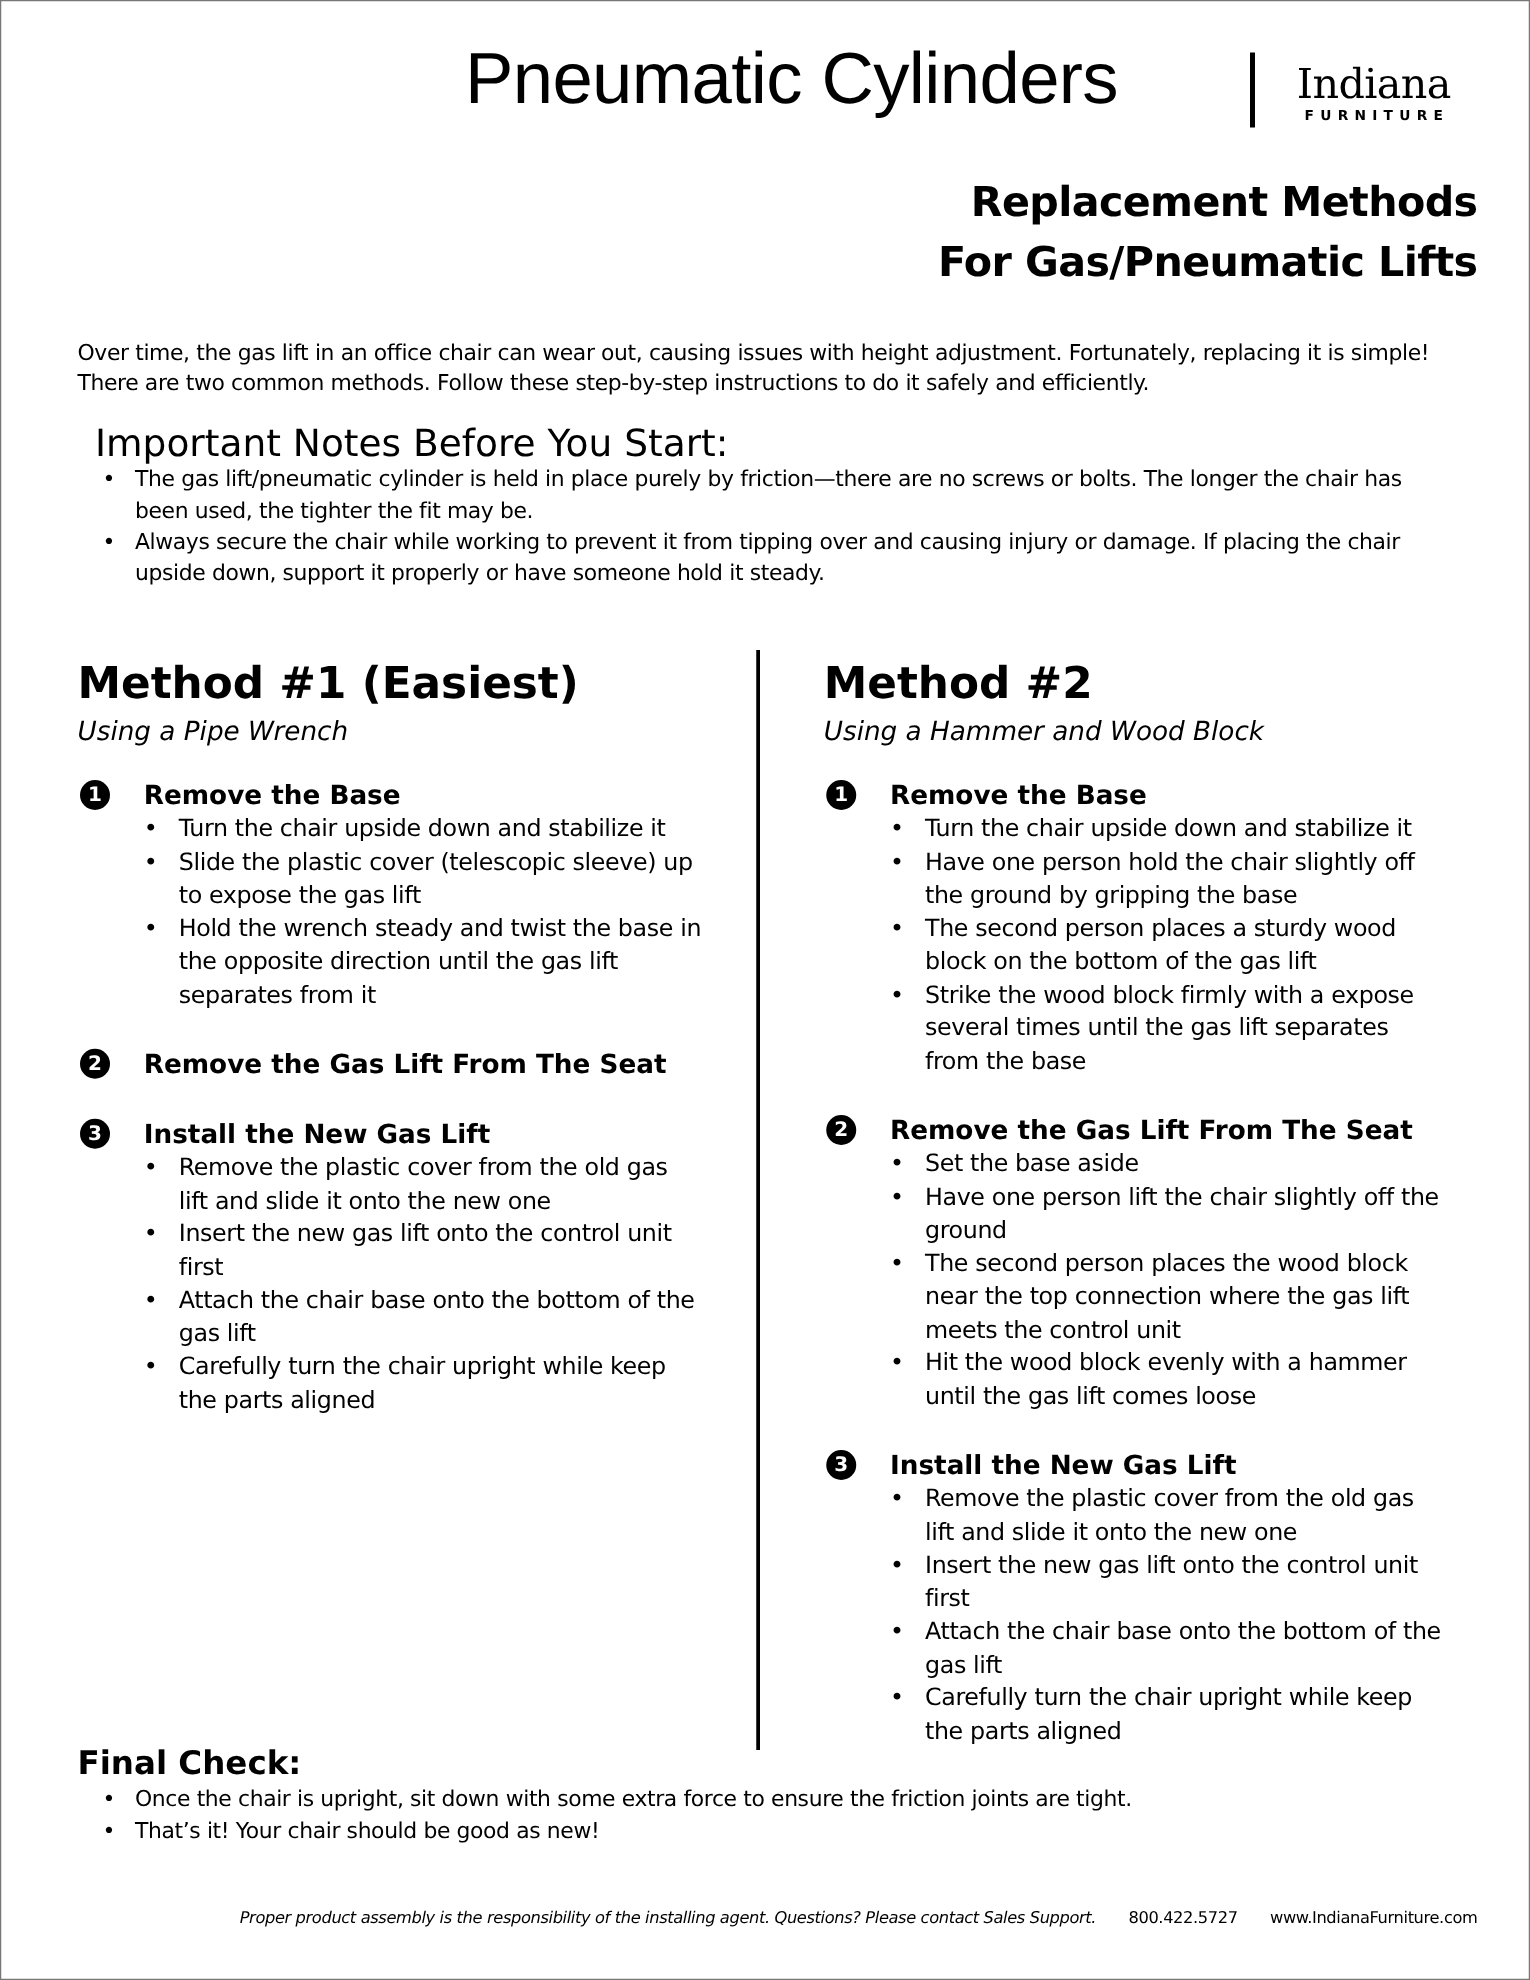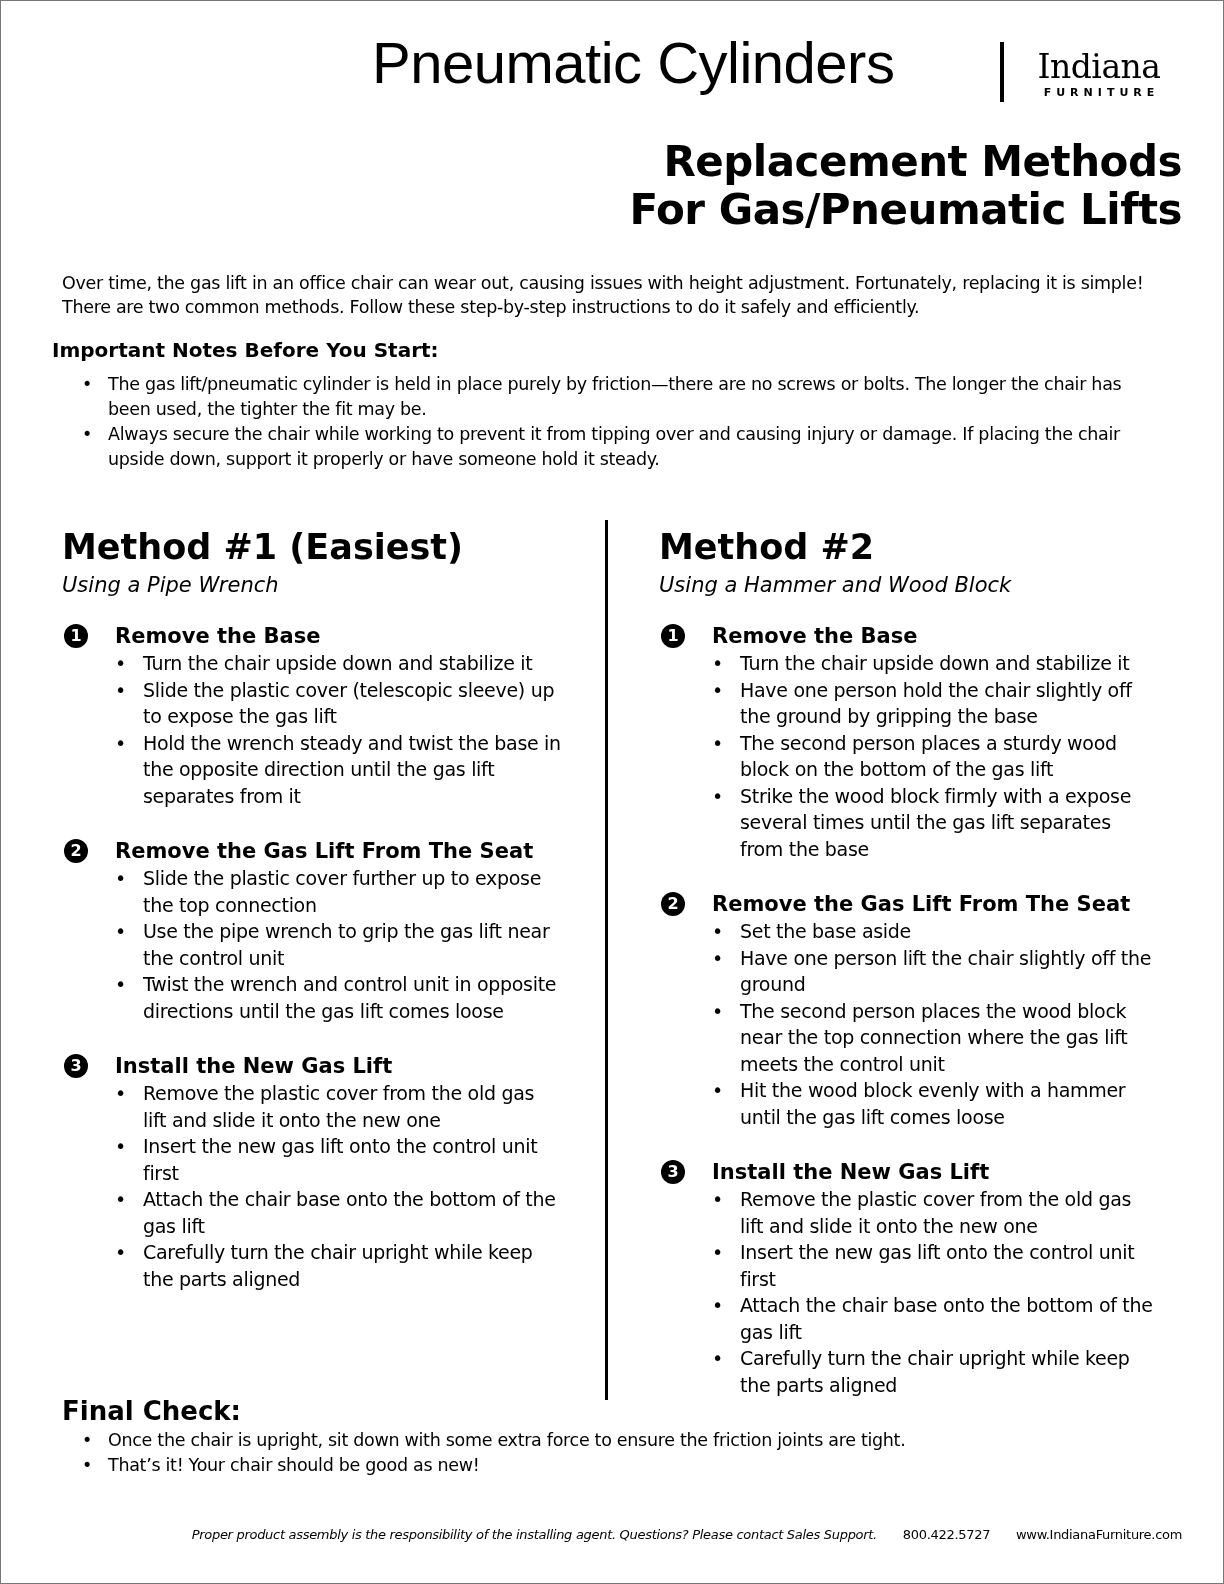--- a/index.html
+++ b/index.html
@@ -3,23 +3,23 @@
 <meta charset="utf-8">
 <style>
   html, body { margin:0; padding:0; background:#fff; }
   body { width:1224px; height:1584px; position:relative; font-family:"DejaVu Sans", sans-serif; color:#000; overflow:hidden; }
   .frame { position:absolute; left:0; top:0; width:1222px; height:1582px; border:1px solid #777; }
   .title-main { position:absolute; left:372px; top:34px; font-family:"Liberation Sans", sans-serif; font-size:58px; letter-spacing:-0.5px; line-height:1; }
   .title-sep { position:absolute; left:1000px; top:42px; width:4px; height:60px; background:#000; }
   .logo { position:absolute; left:1024px; top:50px; width:150px; text-align:center; }
   .logo-top { font-family:"DejaVu Serif", serif; font-size:33px; line-height:1; letter-spacing:-0.5px; }
   .logo-bottom { font-family:"DejaVu Sans", sans-serif; font-size:11px; font-weight:bold; letter-spacing:5px; margin-top:3px; padding-left:5px; }
-  .subtitle { position:absolute; right:42px; top:138px; text-align:right; font-weight:bold; font-size:42px; line-height:48px; letter-spacing:-0.5px; }
+  .subtitle { position:absolute; right:42px; top:138px; text-align:right; font-weight:bold; font-size:33px; line-height:48px; letter-spacing:-0.5px; }
   .intro { position:absolute; left:62px; top:271px; width:1110px; font-size:17.5px; line-height:24px; letter-spacing:-0.3px; }
-  .notes-title { position:absolute; left:52px; top:338px; font-size:20px; font-weight:bold; }
+  .notes-title { position:absolute; left:76px; top:338px; font-size:30px; font-weight:normal; }
   ul.bullets { list-style:none; margin:0; padding:0; }
   ul.bullets li { position:relative; padding-left:46px; font-size:17.5px; line-height:25px; letter-spacing:-0.3px; }
   ul.bullets li::before { content:"•"; position:absolute; left:20px; top:0; }
   .notes { position:absolute; left:62px; top:372px; width:1080px; }
   .divider { position:absolute; left:605px; top:520px; width:3px; height:880px; background:#000; }
   .method { position:absolute; top:526px; width:500px; }
   .m1 { left:62px; } .m2 { left:659px; }
   .method h2 { margin:0; font-size:35px; font-weight:bold; line-height:42px; }
   .method .sub { font-style:italic; font-size:21px; line-height:34px; margin-top:0px; }
   .step { position:relative; padding-left:53px; }
@@ -70,25 +70,20 @@
         <h3>Remove the Base</h3>
         <ul class="bullets">
           <li>Turn the chair upside down and stabilize it</li>
           <li>Slide the plastic cover (telescopic sleeve) up to expose the gas lift</li>
           <li>Hold the wrench steady and twist the base in the opposite direction until the gas lift separates from it</li>
         </ul>
       </div>
       <div class="step" style="margin-top: 28px;">
         <div class="num">2</div>
         <h3>Remove the Gas Lift From The Seat</h3>
-        <ul class="bullets">
-          <li>Slide the plastic cover further up to expose the top connection</li>
-          <li>Use the pipe wrench to grip the gas lift near the control unit</li>
-          <li>Twist the wrench and control unit in opposite directions until the gas lift comes loose</li>
-        </ul>
       </div>
       <div class="step" style="margin-top: 28px;">
         <div class="num">3</div>
         <h3>Install the New Gas Lift</h3>
         <ul class="bullets">
           <li>Remove the plastic cover from the old gas lift and slide it onto the new one</li>
           <li>Insert the new gas lift onto the control unit first</li>
           <li>Attach the chair base onto the bottom of the gas lift</li>
           <li>Carefully turn the chair upright while keep the parts aligned</li>
         </ul>

